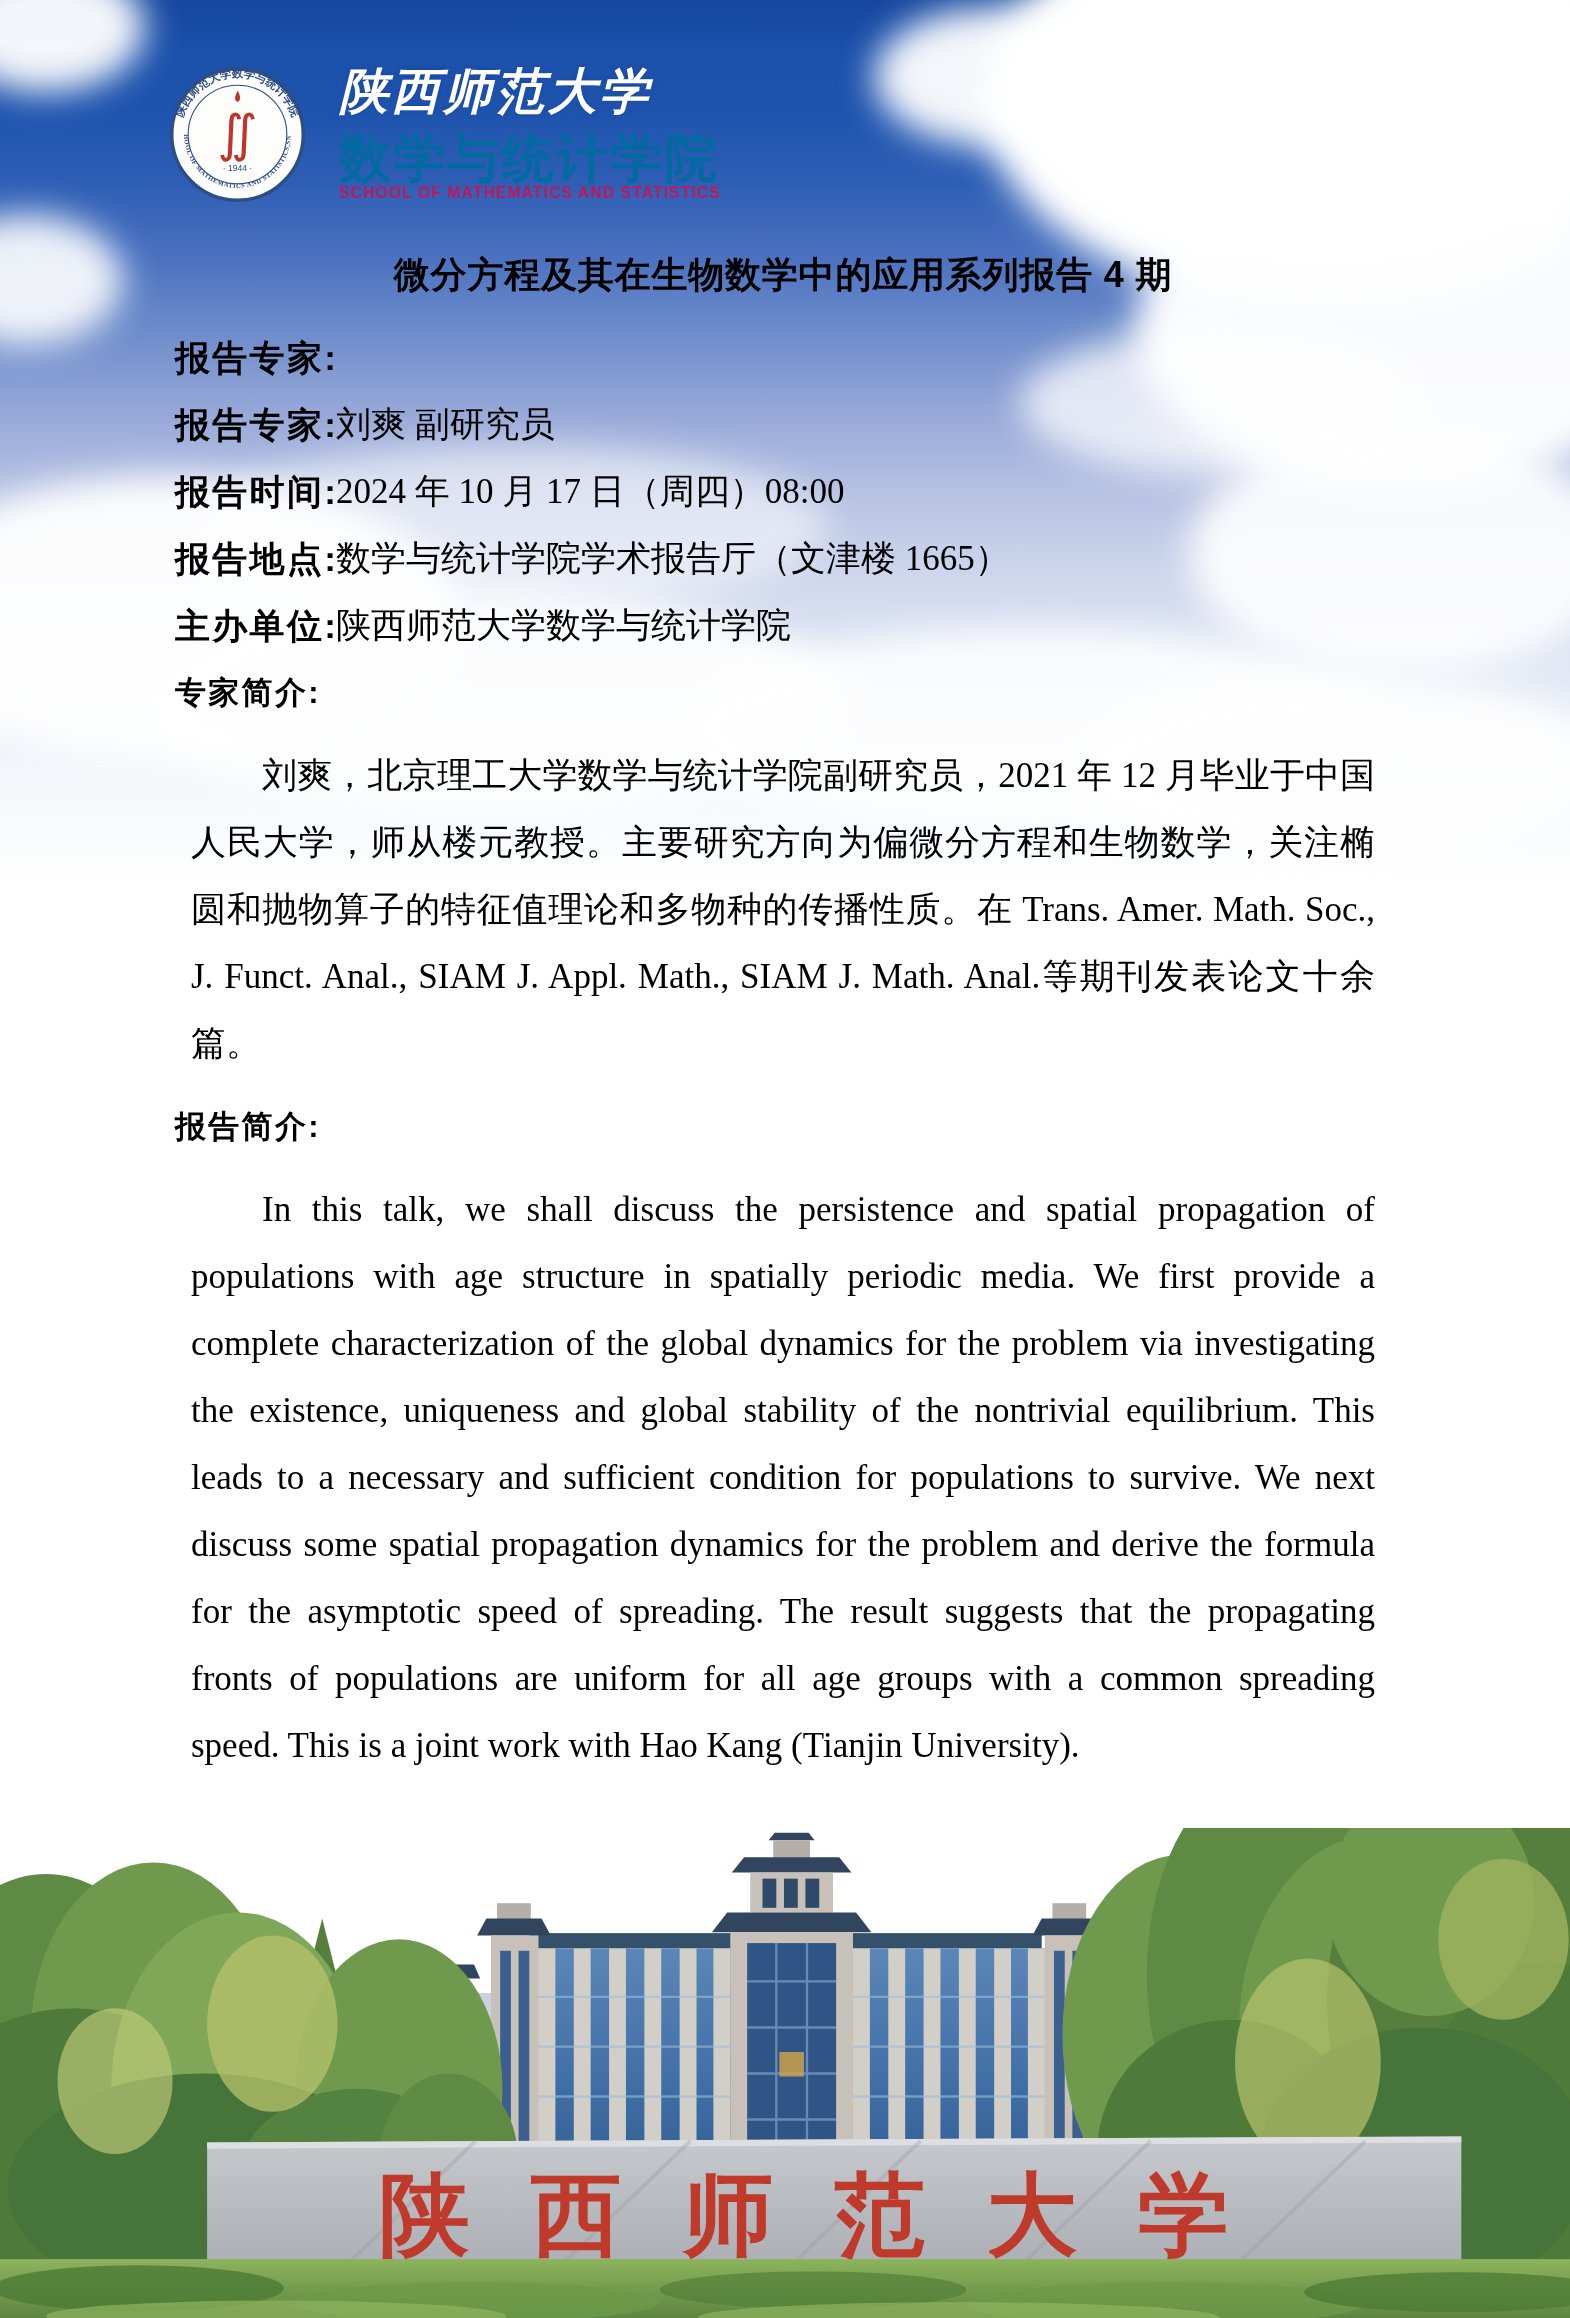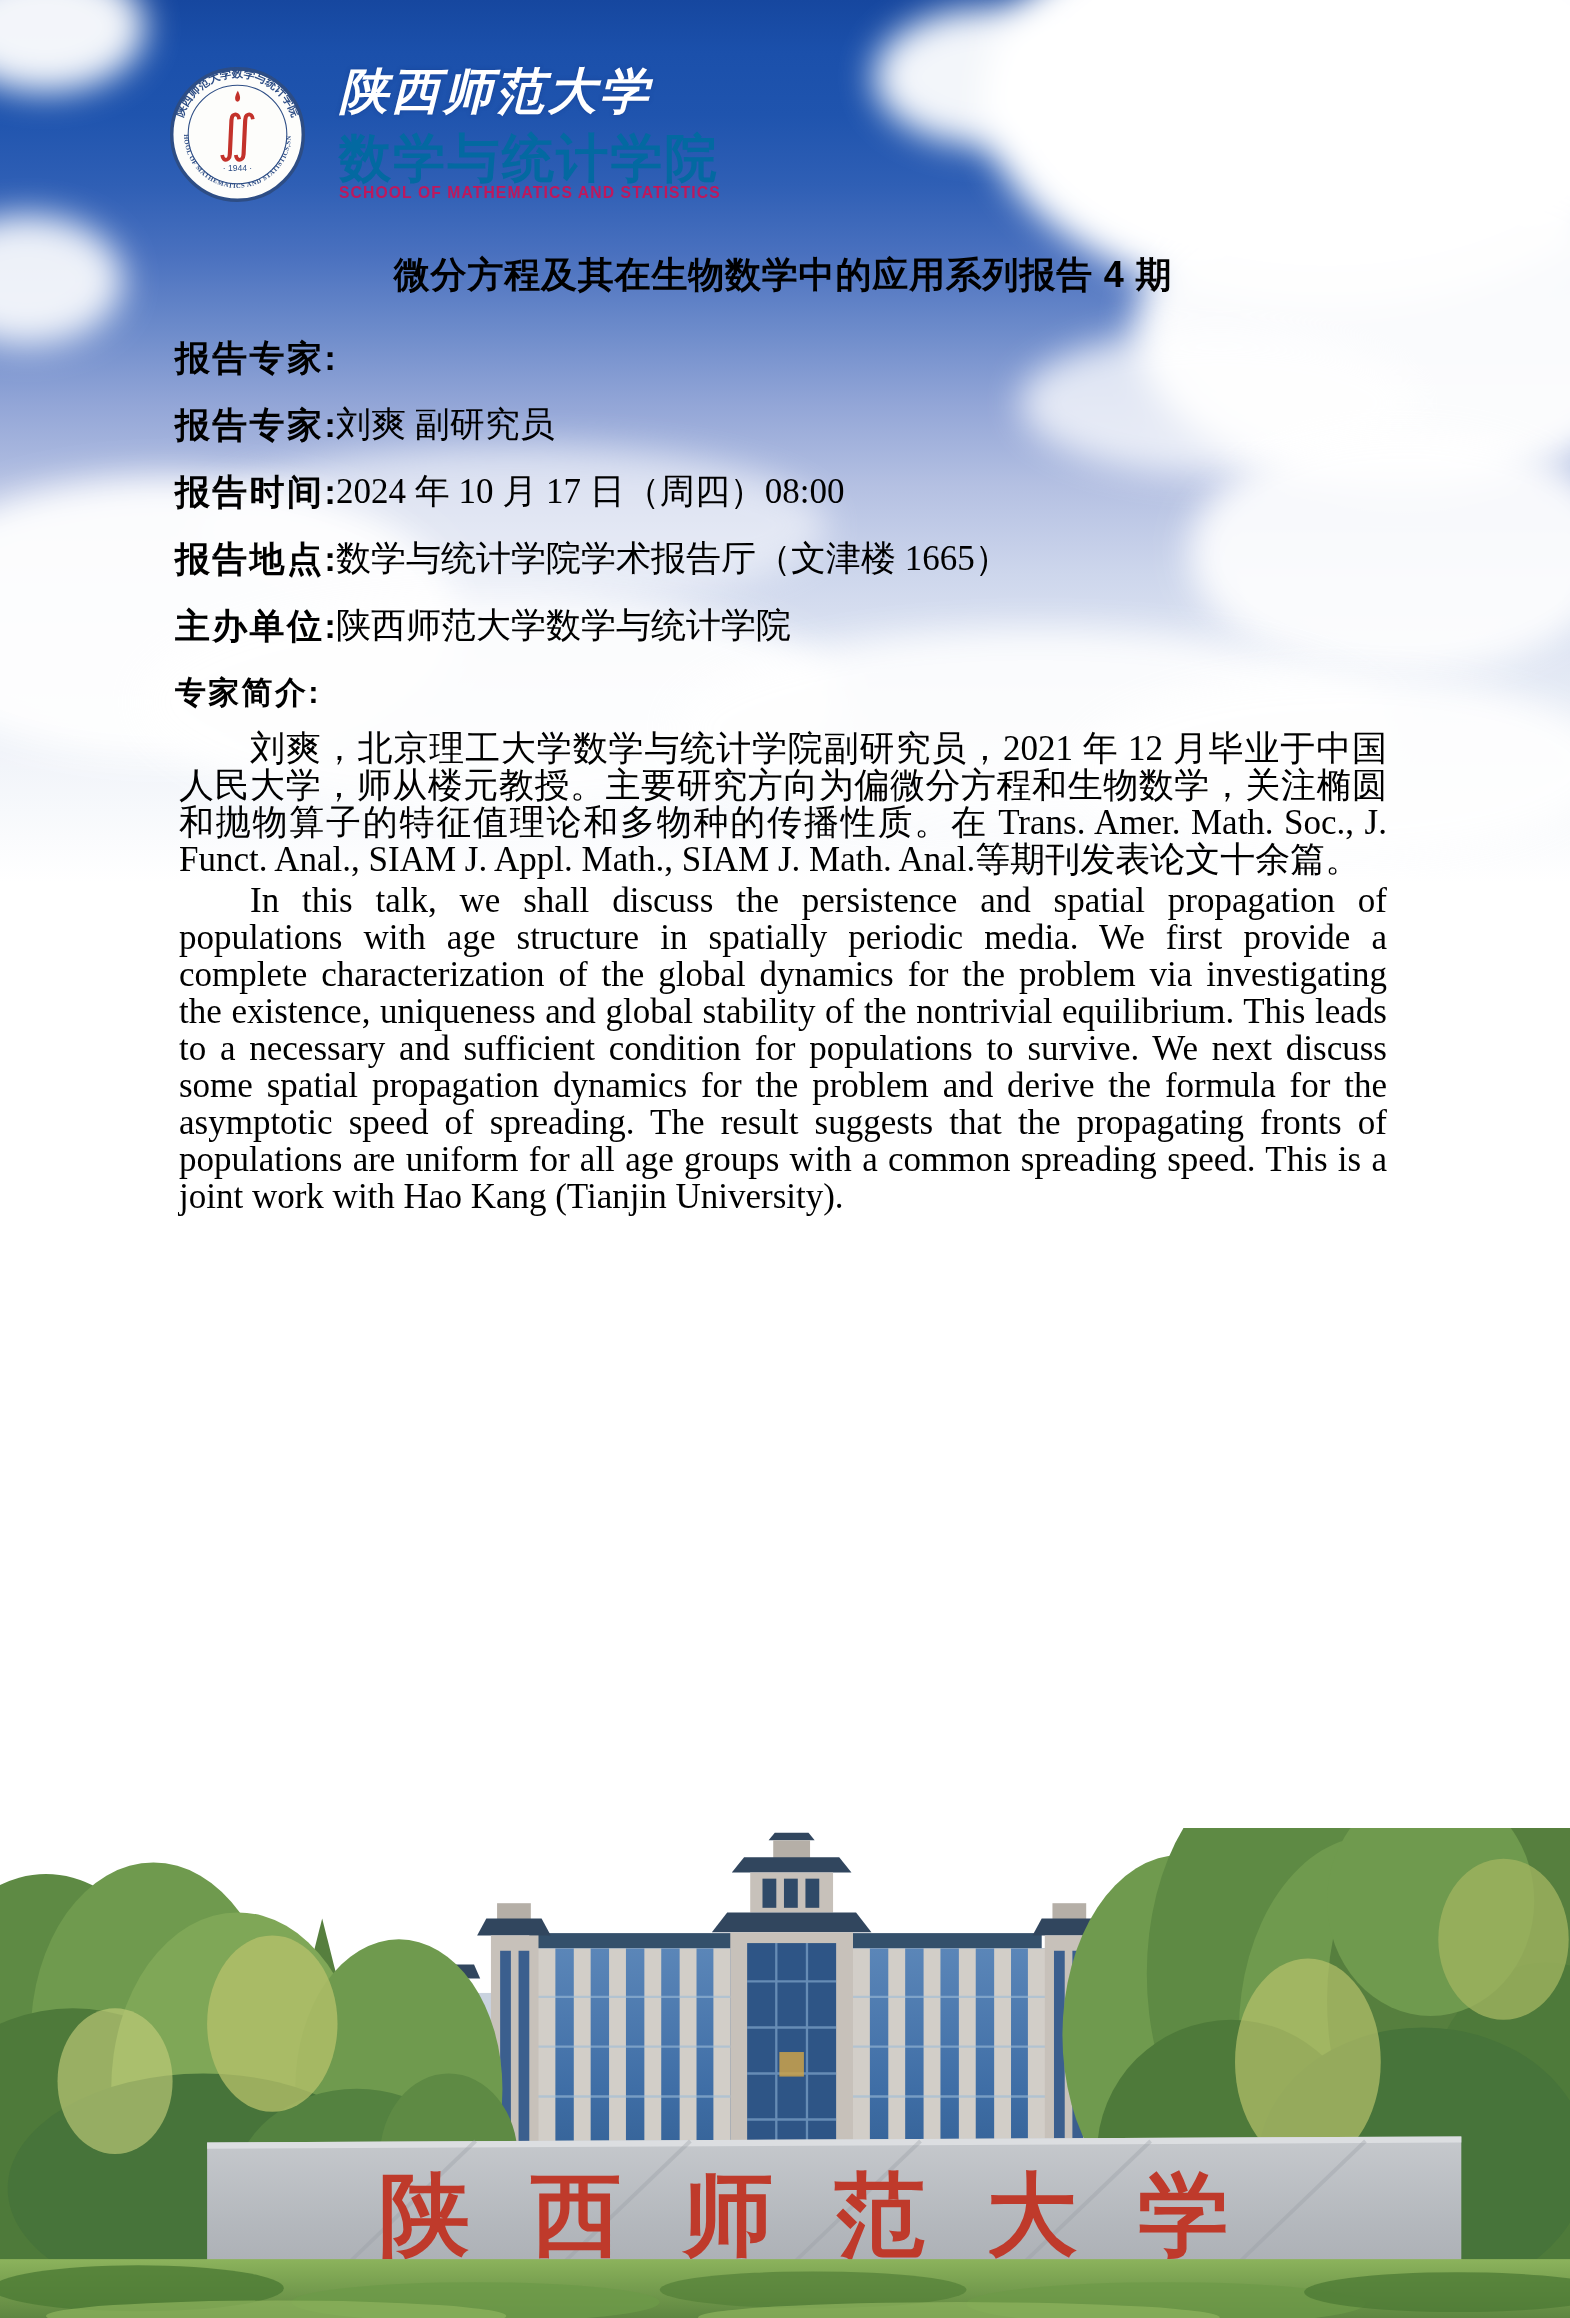--- a/index.html
+++ b/index.html
@@ -63,22 +63,22 @@
   }
   .detail-value {
     flex: 1; font-family: "Liberation Serif", serif;
     font-size: 35px; line-height: 67px;
   }
   .section-heading {
     font-family: "Liberation Sans", sans-serif; font-weight: 800;
     font-size: 31px; line-height: 67px; letter-spacing: 2.3px;
   }
   .para {
-    margin: 4px; font-family: "Liberation Serif", serif;
-    font-size: 35px; line-height: 37px;
+    margin: 16px; font-family: "Liberation Serif", serif;
+    font-size: 35px; line-height: 67px;
     text-align: justify; text-justify: inter-word;
     text-indent: 71px;
   }
 
   
   .photo { position: absolute; left: 0; bottom: 0; width: 1571px; height: 491px; z-index: 1; }
 </style>
 </head>
 <body>
 
@@ -145,20 +145,21 @@
       </div>
       <div class="detail-row">
         <span class="detail-label">主办单位:</span>
         <span class="detail-value">陕西师范大学数学与统计学院</span>
       </div>
     </div>
 
     <div class="section-heading">专家简介:</div>
     <p class="para">刘爽，北京理工大学数学与统计学院副研究员，2021 年 12 月毕业于中国人民大学，师从楼元教授。主要研究方向为偏微分方程和生物数学，关注椭圆和抛物算子的特征值理论和多物种的传播性质。在 Trans. Amer. Math. Soc., J. Funct. Anal., SIAM J. Appl. Math., SIAM J. Math. Anal.等期刊发表论文十余篇。</p>
 
+    <div class="section-heading">报告简介:</div>
     <p class="para">In this talk, we shall discuss the persistence and spatial propagation of populations with age structure in spatially periodic media. We first provide a complete characterization of the global dynamics for the problem via investigating the existence, uniqueness and global stability of the nontrivial equilibrium. This leads to a necessary and sufficient condition for populations to survive. We next discuss some spatial propagation dynamics for the problem and derive the formula for the asymptotic speed of spreading. The result suggests that the propagating fronts of populations are uniform for all age groups with a common spreading speed. This is a joint work with Hao Kang (Tianjin University).</p>
   </div>
 
   <svg class="photo" viewBox="0 0 2048 640" width="1571" height="491">
     <defs>
       <linearGradient id="stoneGrad" x1="0" y1="0" x2="0" y2="1">
         <stop offset="0" stop-color="#c6c9cd"></stop>
         <stop offset="0.55" stop-color="#b4b8bd"></stop>
         <stop offset="1" stop-color="#a7abb1"></stop>
       </linearGradient>

